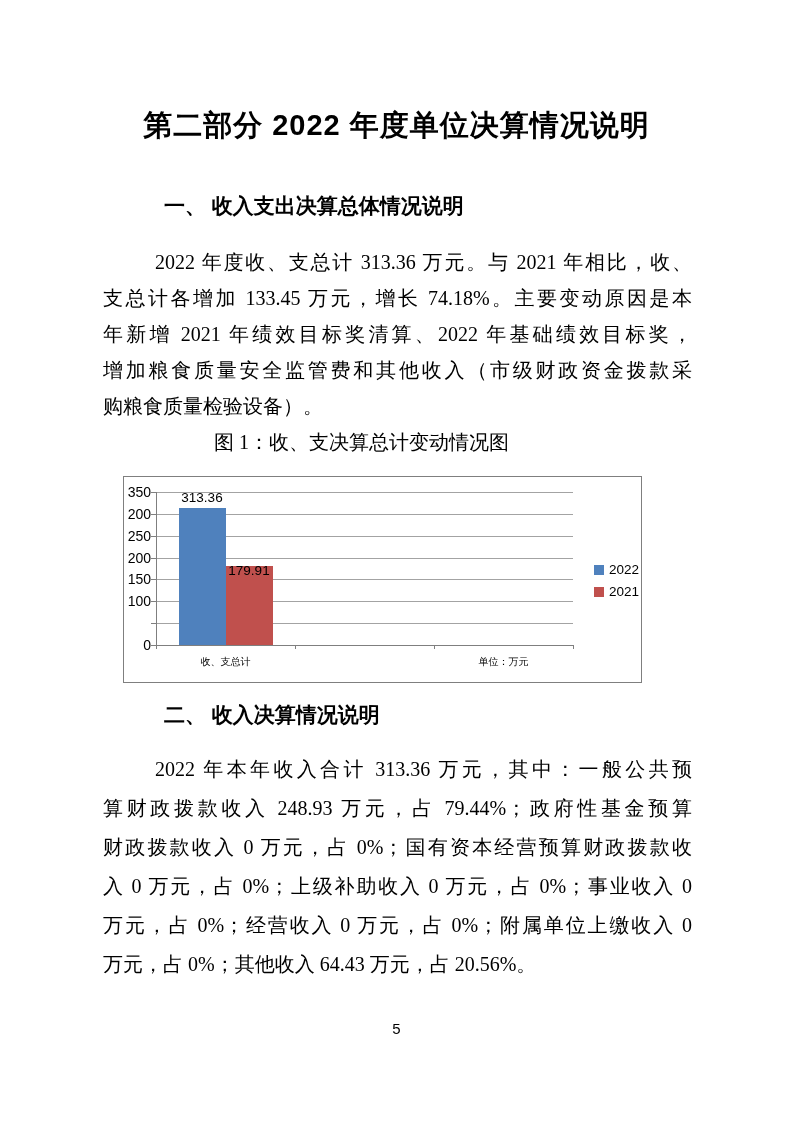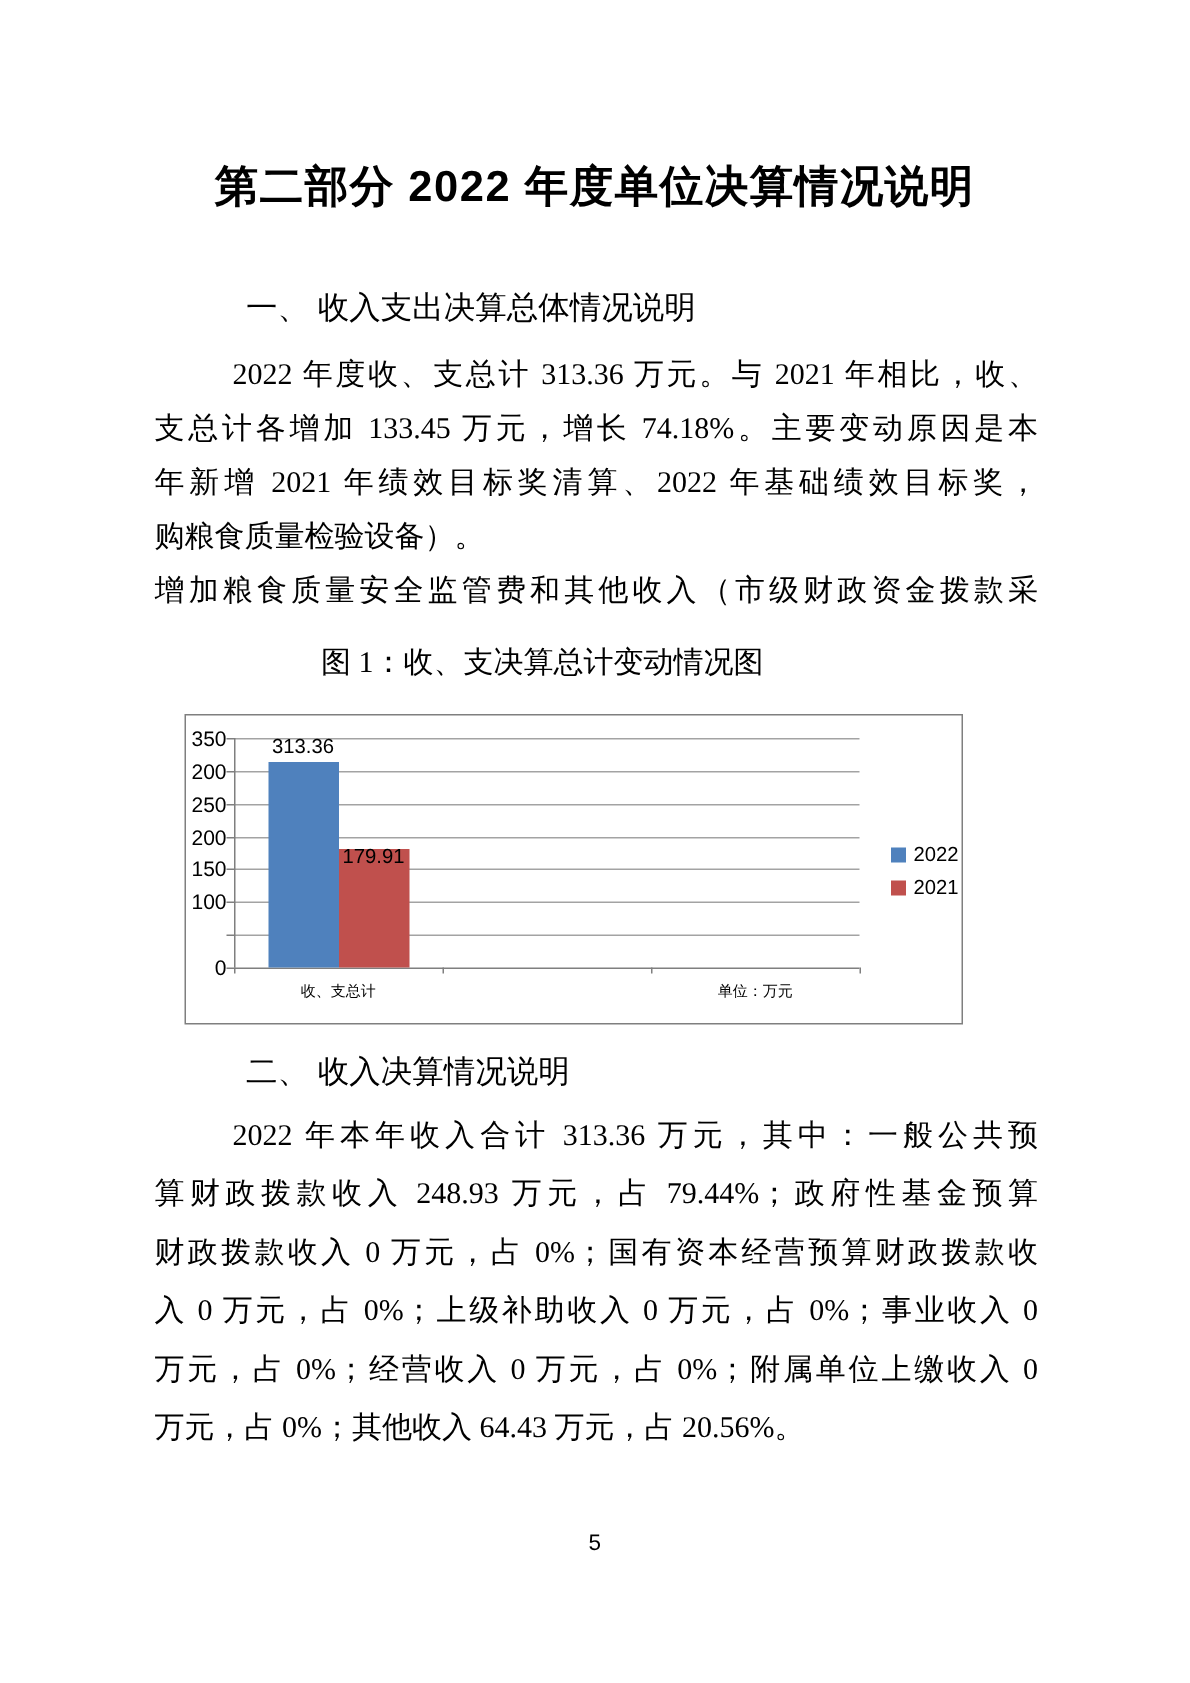--- a/index.html
+++ b/index.html
@@ -5,25 +5,25 @@
   html,body{margin:0;padding:0;background:#fff;}
   #page{position:relative;width:793px;height:1122px;background:#ffffff;overflow:hidden;
         font-family:"Liberation Serif","DejaVu Serif",serif;color:#000;}
 
   .doc-title{position:absolute;top:108px;left:0;width:793px;text-align:center;
              font-family:"Liberation Sans","DejaVu Sans",sans-serif;
              font-weight:bold;font-size:29px;line-height:34px;letter-spacing:1px;}
 
   .sec-heading{position:absolute;left:164px;width:560px;
                font-family:"Liberation Sans","DejaVu Sans",sans-serif;
-               font-weight:normal;font-size:21px;line-height:24px;}
+               font-weight:bold;font-size:21px;line-height:24px;}
   #h1{top:194px;}
   #h2{top:703px;}
 
-  .para{position:absolute;left:103px;width:589px;}
+  .para{position:absolute;left:103px;width:589px;margin-top:12px;}
   #para1{top:232px;}
   #para2{top:738px;}
   .pline{font-size:20px;text-align:justify;text-align-last:justify;overflow:hidden;}
   #para1 .pline{height:36px;line-height:36px;}
   #para2 .pline{height:39px;line-height:39px;}
   .pline.first{padding-left:52px;}
   .pline.last{text-align-last:left;}
 
   .fig-caption{position:absolute;top:428px;left:0;width:723px;text-align:center;
                font-size:20px;line-height:28px;}
@@ -55,22 +55,22 @@
 <div id="page">
 
   <div class="doc-title">第二部分 2022 年度单位决算情况说明</div>
 
   <div class="sec-heading" id="h1">一、 收入支出决算总体情况说明</div>
 
   <div class="para" id="para1">
     <div class="pline first">2022 年度收、支总计 313.36 万元。与 2021 年相比，收、</div>
     <div class="pline">支总计各增加 133.45 万元，增长 74.18%。主要变动原因是本</div>
     <div class="pline">年新增 2021 年绩效目标奖清算、2022 年基础绩效目标奖，</div>
+    <div class="pline">增加粮食质量安全监管费和其他收入（市级财政资金拨款采</div>
     <div class="pline last">购粮食质量检验设备）。</div>
-    <div class="pline">增加粮食质量安全监管费和其他收入（市级财政资金拨款采</div>
   </div>
 
   <div class="fig-caption">图 1：收、支决算总计变动情况图</div>
 
   <div class="chart" id="chart">
       <div class="ylab" style="left: 1px; top: 161px;">0</div>
       <div class="ytick" style="left: 27px; top: 168px;"></div>
       <div class="gridline" style="left: 32px; top: 146.143px; width: 417px;"></div>
       <div class="ylab" style="left: 1px; top: 139.143px; margin-left: 48px;">50</div>
       <div class="ytick" style="left: 27px; top: 146.143px;"></div>

